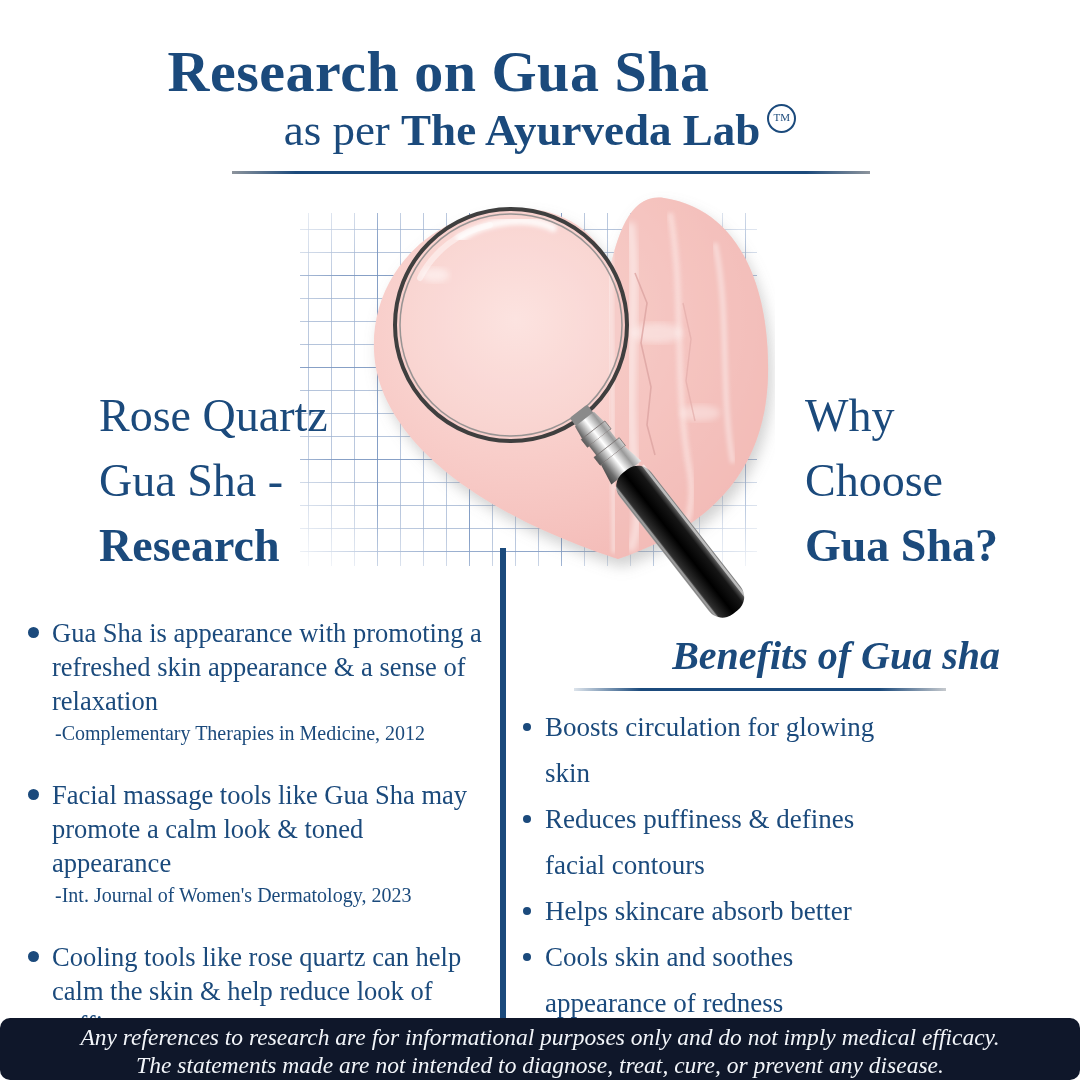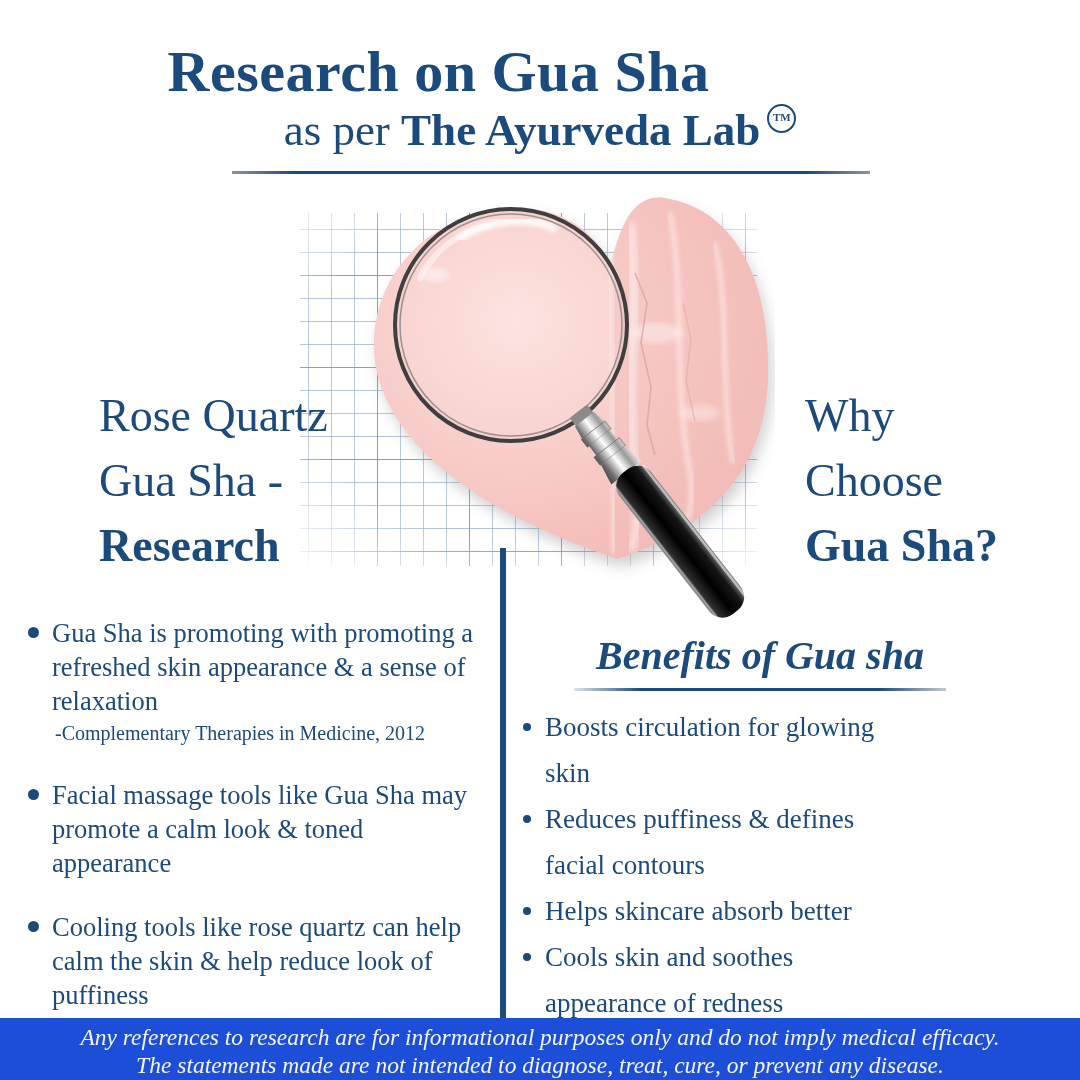--- a/index.html
+++ b/index.html
@@ -12,21 +12,21 @@
     position:absolute;top:38px;left:0;width:877px;text-align:center;
     font-size:58px;font-weight:bold;letter-spacing:0.5px;
   }
   .subtitle{
     position:absolute;top:104px;left:0;width:1080px;text-align:center;
     font-size:45px;font-weight:normal;
   }
   .subtitle .brand{font-weight:bold;margin-top:12px;}
   .tm-badge{
     display:inline-block;width:25px;height:25px;border:2px solid #1b4a7c;border-radius:50%;
-    font-size:11px;font-weight:bold;line-height:23px;text-align:center;
+    font-size:11px;font-weight:normal;line-height:23px;text-align:center;
     position:relative;top:-24px;margin-left:7px;letter-spacing:0;
   }
   .title-divider{
     position:absolute;top:171px;left:232px;width:638px;height:3px;
     background:linear-gradient(90deg,#8d949c 0%,#1b4a7c 10%,#1b4a7c 90%,#8d949c 100%);
   }
   
   .illustration{position:absolute;left:285px;top:183px;width:490px;height:440px;}
   
   .section-divider{
@@ -42,36 +42,36 @@
   .research-list{position:absolute;left:28px;top:616px;width:455px;}
   .research-item{position:relative;padding-left:24px;margin-bottom:30px;}
   .research-item .dot{
     position:absolute;left:0;top:11px;width:11px;height:11px;border-radius:50%;background:#1b4a7c;
   }
   .research-item .bullet-text{font-size:26.5px;line-height:34px;}
   .research-item .bullet-text strong{font-weight:normal;}
   .research-item .citation{font-size:20px;line-height:30px;padding-left:3px;}
   
   .benefits-title{
-    position:absolute;left:520px;top:632px;width:480px;text-align:center;
+    position:absolute;left:520px;top:632px;width:480px;text-align:right;
     font-size:40px;font-style:italic;font-weight:600;
   }
   .benefits-underline{
     position:absolute;left:574px;top:688px;width:372px;height:3px;
     background:linear-gradient(90deg,rgba(27,74,124,0.15) 0%,#1b4a7c 18%,#1b4a7c 82%,rgba(141,148,156,0.5) 100%);
   }
   .benefits-list{position:absolute;left:521px;top:704px;width:395px;}
   .benefit-item{position:relative;padding-left:24px;font-size:27px;line-height:46px;}
   .benefit-item .dot{
     position:absolute;left:2px;top:19px;width:8px;height:8px;border-radius:50%;background:#1b4a7c;
   }
   
   .footer{
-    position:absolute;left:0;top:1018px;width:1080px;height:62px;background:#1d4ed8;
-    color:#f2f5f9;text-align:center;font-style:italic;
+    position:absolute;left:0;top:1018px;width:1080px;height:62px;background:#0f172a;
+    color:#f2f5f9;text-align:center;font-style:italic;border-radius:10px;
   }
   .footer .f-line{font-size:23.5px;line-height:28px;}
   .footer .f-line:first-child{margin-top:5px;}
 </style>
 </head>
 <body>
 
 <div class="canvas">
 
   <div class="title">Research on Gua Sha</div>
@@ -185,26 +185,27 @@
 
   <div class="side-heading right-heading">
     <span class="hl">Why</span>
     <span class="hl">Choose</span>
     <span class="hl bold">Gua Sha?</span>
   </div>
 
   <div class="research-list">
     <div class="research-item">
       <span class="dot"></span>
-      <div class="bullet-text"><span>Gua Sha is promoting with </span><strong>promoting a refreshed skin appearance &amp; a sense of relaxation</strong></div>
+      <div class="bullet-text"><span>Gua Sha is appearance with </span><strong>promoting a refreshed skin appearance &amp; a sense of relaxation</strong></div>
       <div class="citation">-Complementary Therapies in Medicine, 2012</div>
     </div>
     <div class="research-item">
       <span class="dot"></span>
       <div class="bullet-text"><span>Facial massage tools like </span><strong>Gua Sha may promote a calm look &amp; toned appearance</strong></div>
+      <div class="citation">-Int. Journal of Women's Dermatology, 2023</div>
     </div>
     <div class="research-item">
       <span class="dot"></span>
       <div class="bullet-text"><span>Cooling tools like </span><strong>rose quartz can help calm the skin &amp; help reduce look  of puffiness</strong></div>
       <div class="citation">-Journal of Cosmetic Dermatology, 2020</div>
     </div>
   </div>
 
   <div class="benefits-title">Benefits of Gua sha</div>
   <div class="benefits-underline"></div>

